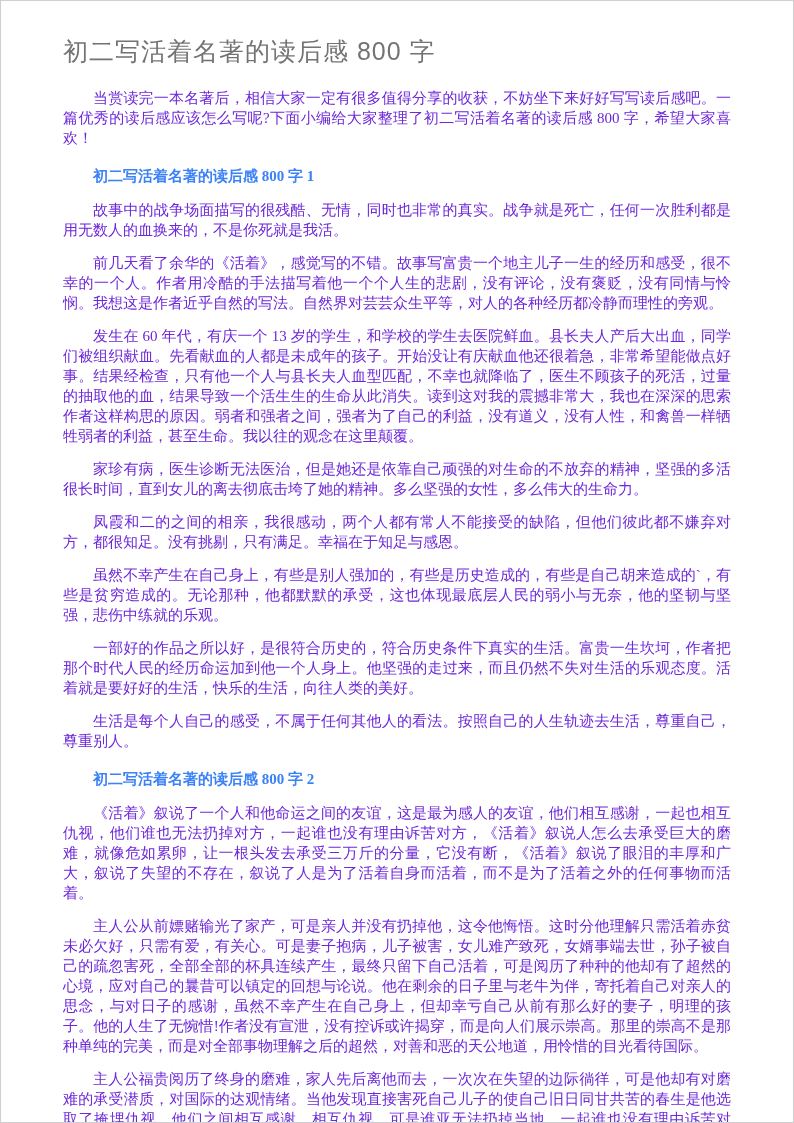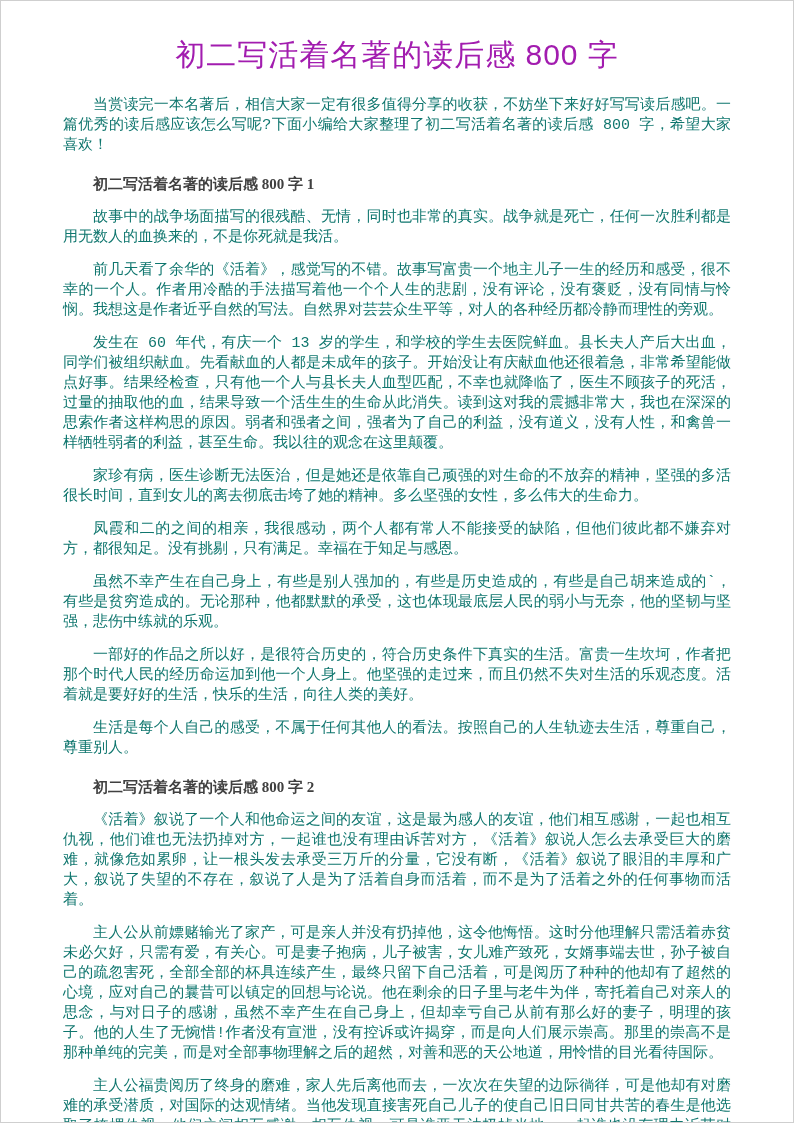--- a/index.html
+++ b/index.html
@@ -14,42 +14,41 @@
     height: 1123px;
     box-sizing: border-box;
     margin: 0 auto;
     background: #ffffff;
     border: 1px solid #cfcfcf;
     padding: 24px 62px 20px 62px;
     overflow: hidden;
   }
   .doc-title {
     margin: 10px 0 20px 0;
-    text-align: center;
-    font-size: 30px;
+    font-size: 25px;
     font-weight: 400;
     letter-spacing: 1px;
-    color: #a21caf;
+    color: #737373;
     font-family: "Liberation Sans", "DejaVu Sans", sans-serif;
   }
   .para {
     margin: 13px 0;
     font-size: 15px;
     line-height: 20px;
-    color: #0f766e;
+    color: #6d28d9;
     text-indent: 2em;
     text-align: justify;
-    font-family: Liberation Mono, monospace;
+    font-family: Liberation Serif, serif;
   }
   .section-heading {
     margin: 18px 0 14px 0;
     font-size: 15px;
     line-height: 20px;
     font-weight: 700;
-    color: #404040;
+    color: #3b82f6;
     text-indent: 2em;
     font-family: "Liberation Serif", "DejaVu Serif", serif;
   }
 </style>
 </head>
 <body>
 
 <div class="page">
   <h1 class="doc-title">初二写活着名著的读后感 800 字</h1>
 

